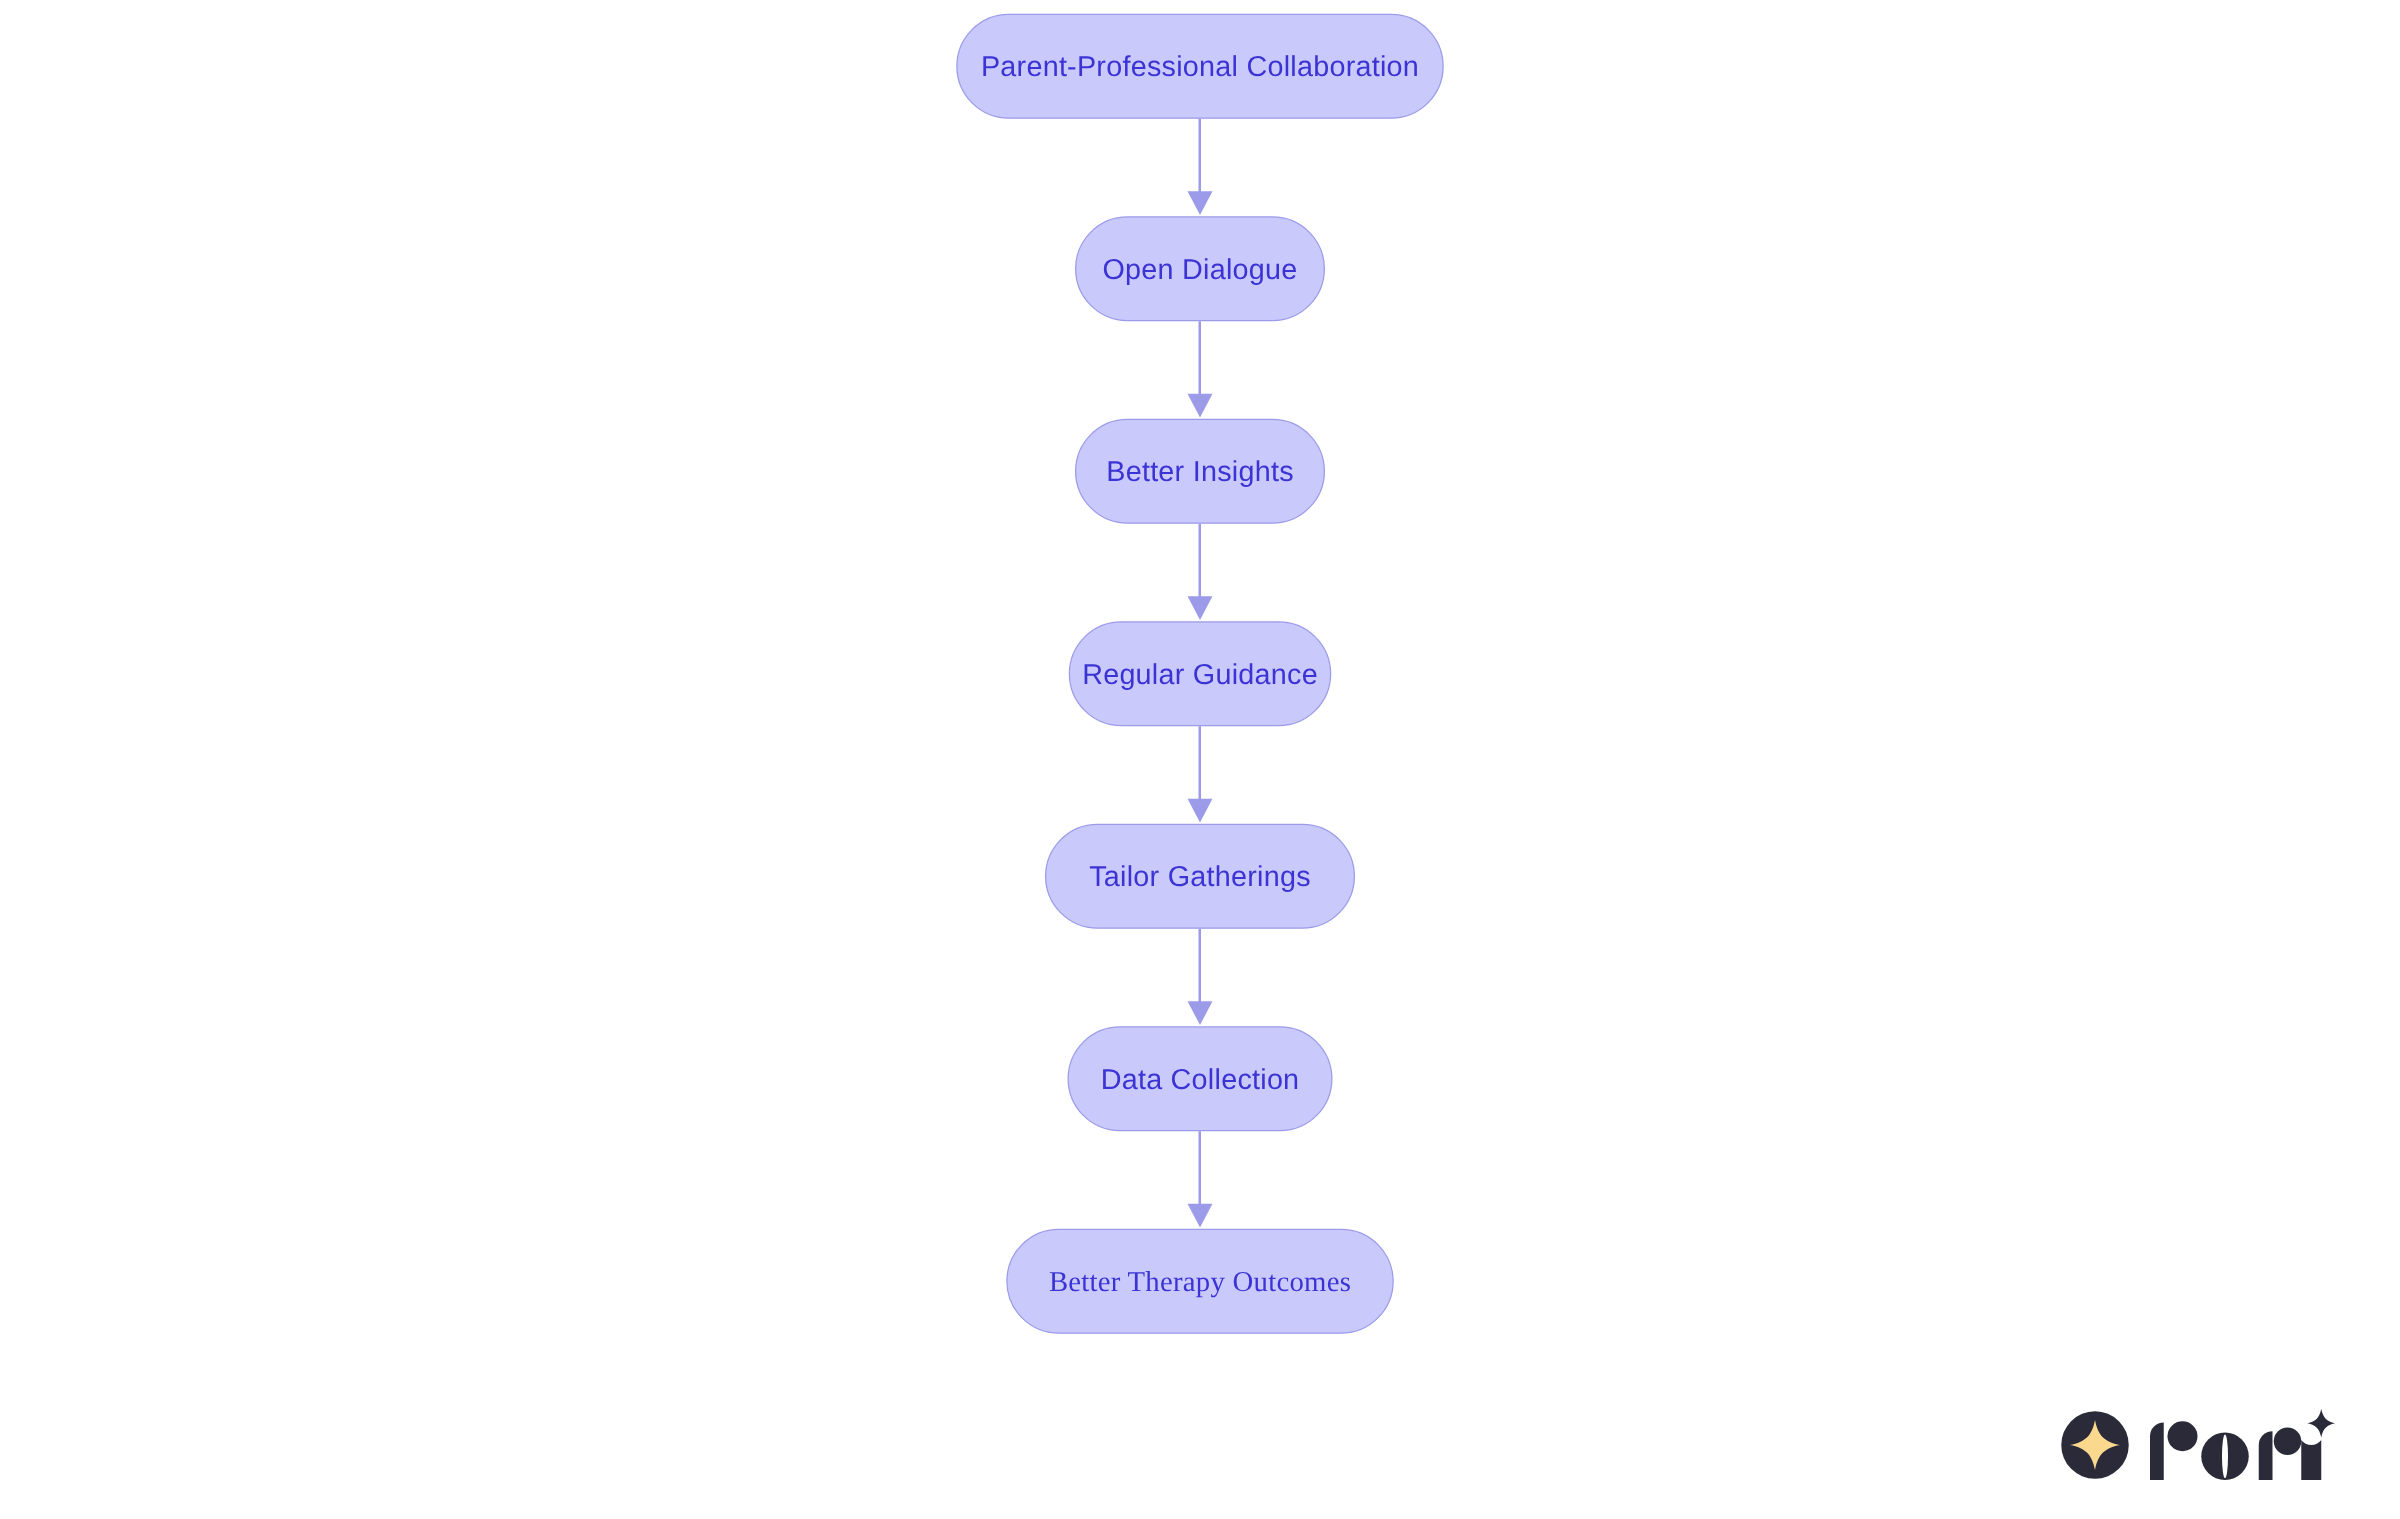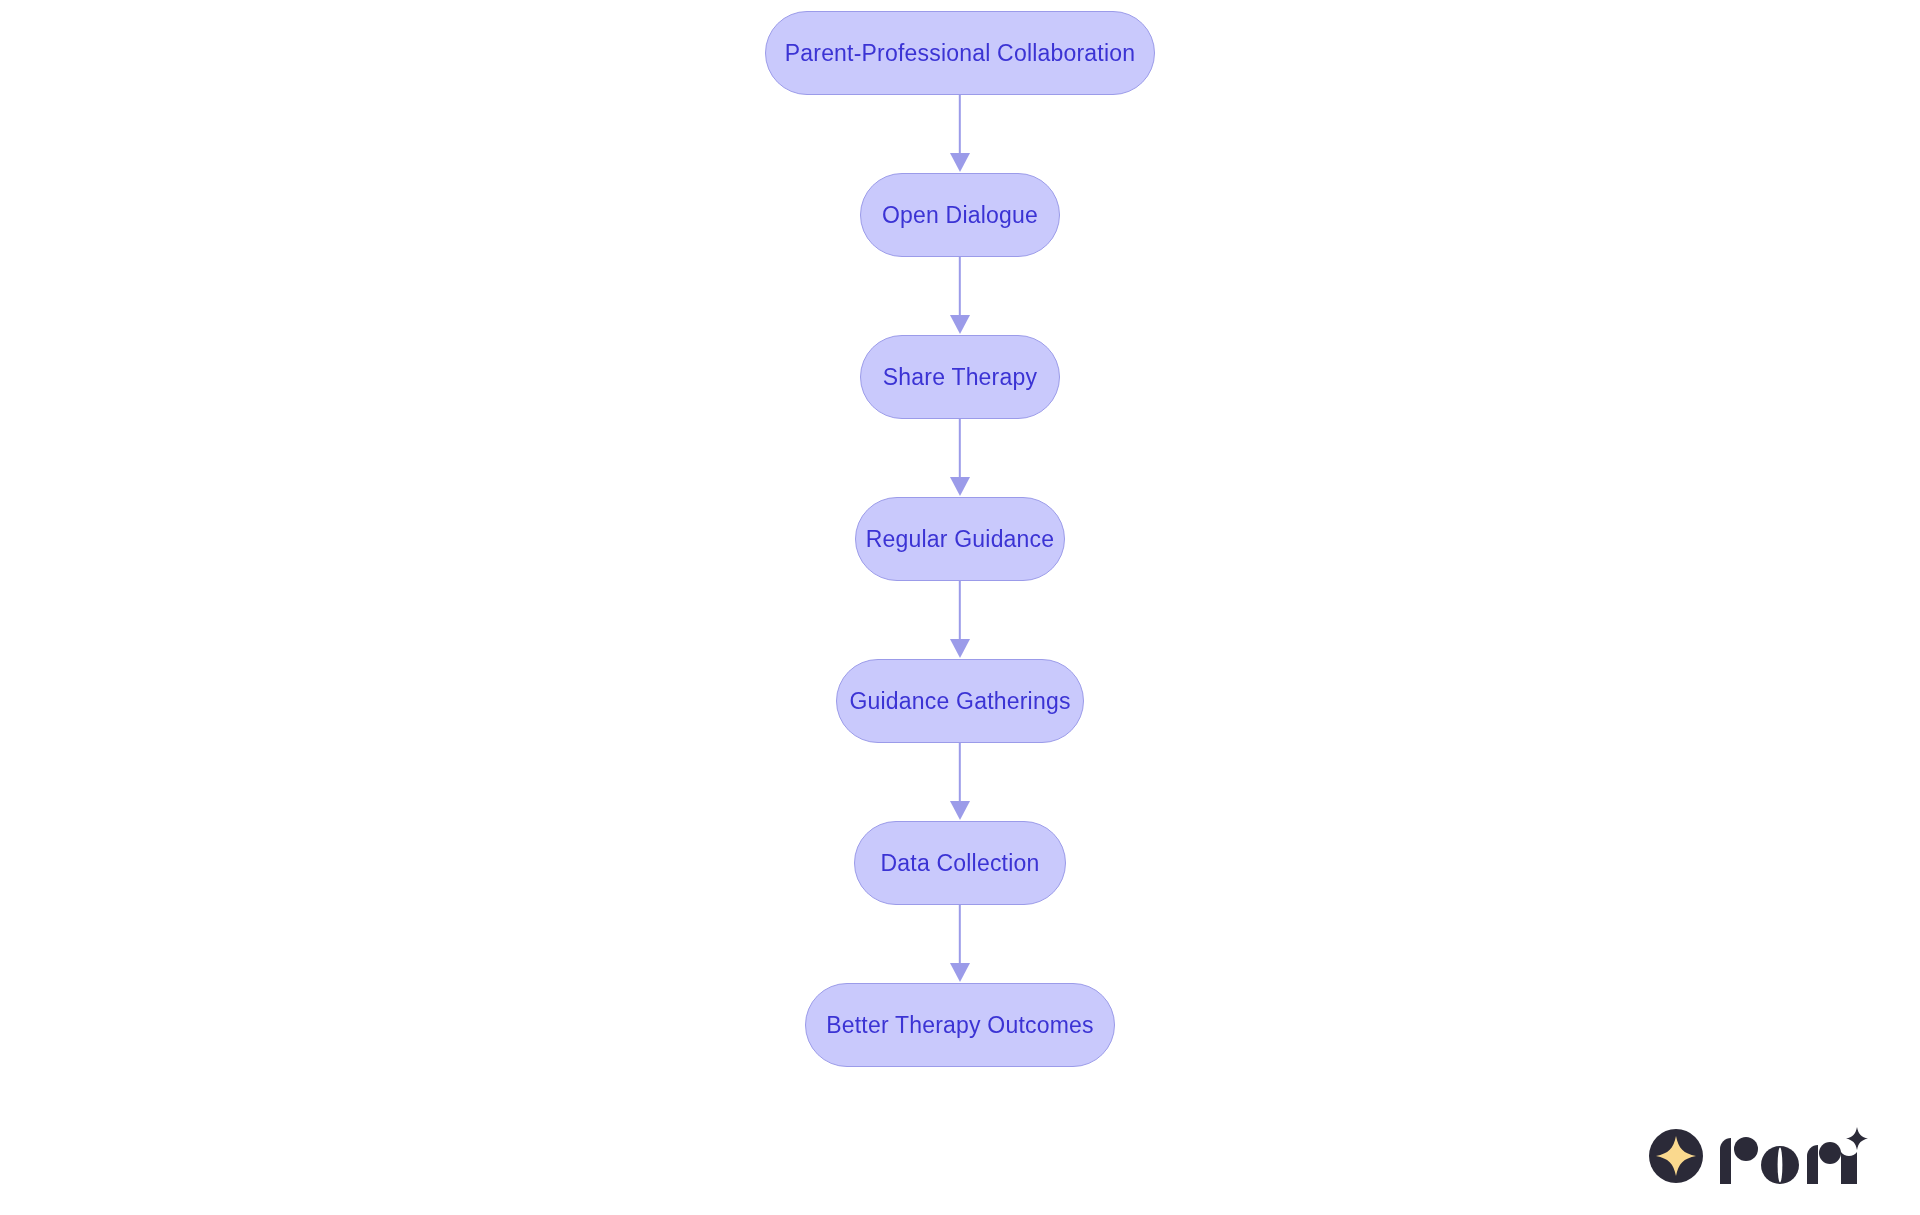--- a/index.html
+++ b/index.html
@@ -56,21 +56,21 @@
     padding: 0 0;
   }
 
   
   .node.n0 { width: 390px; }
   .node.n1 { width: 200px; align-items: center; }
   .node.n2 { width: 200px; }
   .node.n3 { width: 210px; }
   .node.n4 { width: 248px; }
   .node.n5 { width: 212px; }
-  .node.n6 { width: 310px; }
+  .node.n6 { width: 310px; font-family: Liberation Serif, serif; }
 
   .connector {
     width: 30px;
     height: 78px;
     position: relative;
     flex: none;
   }
   .connector .stem {
     position: absolute;
     left: 50%;
@@ -122,39 +122,39 @@
     <div class="node n1">
       <span class="node-label">Open Dialogue</span>
     </div>
 
     <div class="connector">
       <div class="stem"></div>
       <div class="arrowhead"></div>
     </div>
 
     <div class="node n2">
-      <span class="node-label">Share Therapy</span>
+      <span class="node-label">Better Insights</span>
     </div>
 
     <div class="connector">
       <div class="stem"></div>
       <div class="arrowhead"></div>
     </div>
 
     <div class="node n3">
       <span class="node-label">Regular Guidance</span>
     </div>
 
     <div class="connector">
       <div class="stem"></div>
       <div class="arrowhead"></div>
     </div>
 
     <div class="node n4">
-      <span class="node-label">Guidance Gatherings</span>
+      <span class="node-label">Tailor Gatherings</span>
     </div>
 
     <div class="connector">
       <div class="stem"></div>
       <div class="arrowhead"></div>
     </div>
 
     <div class="node n5">
       <span class="node-label">Data Collection</span>
     </div>

